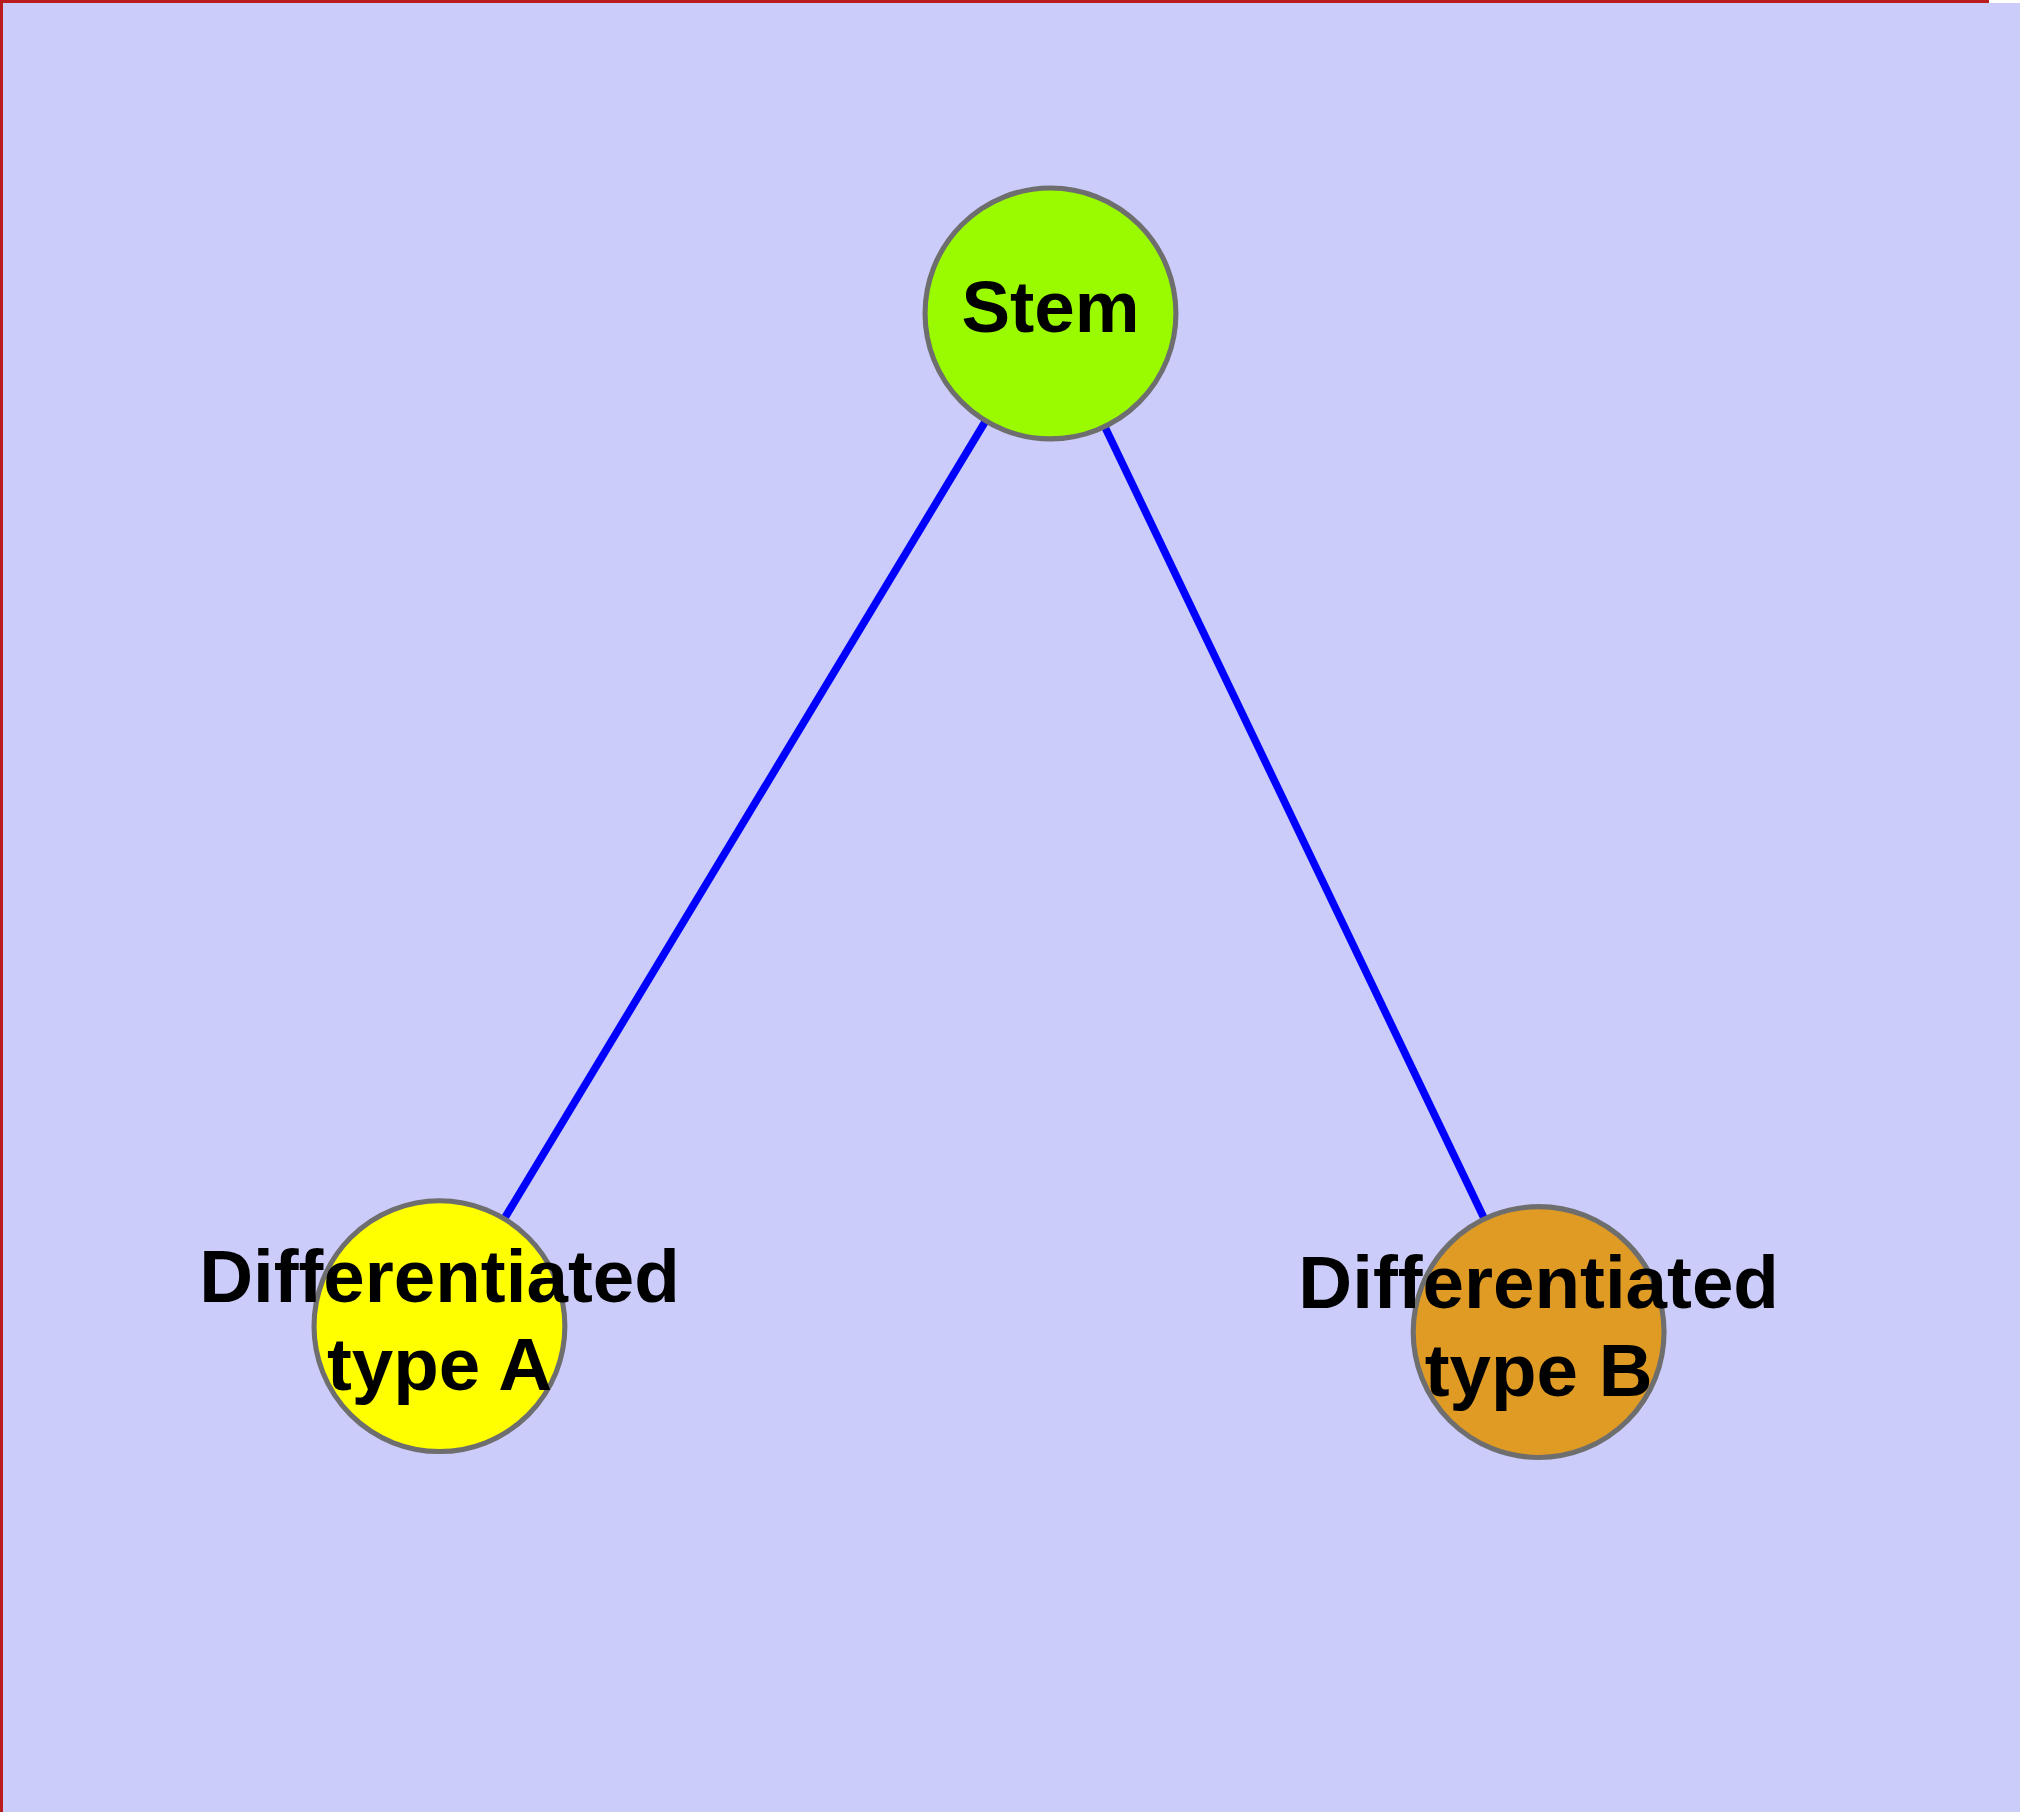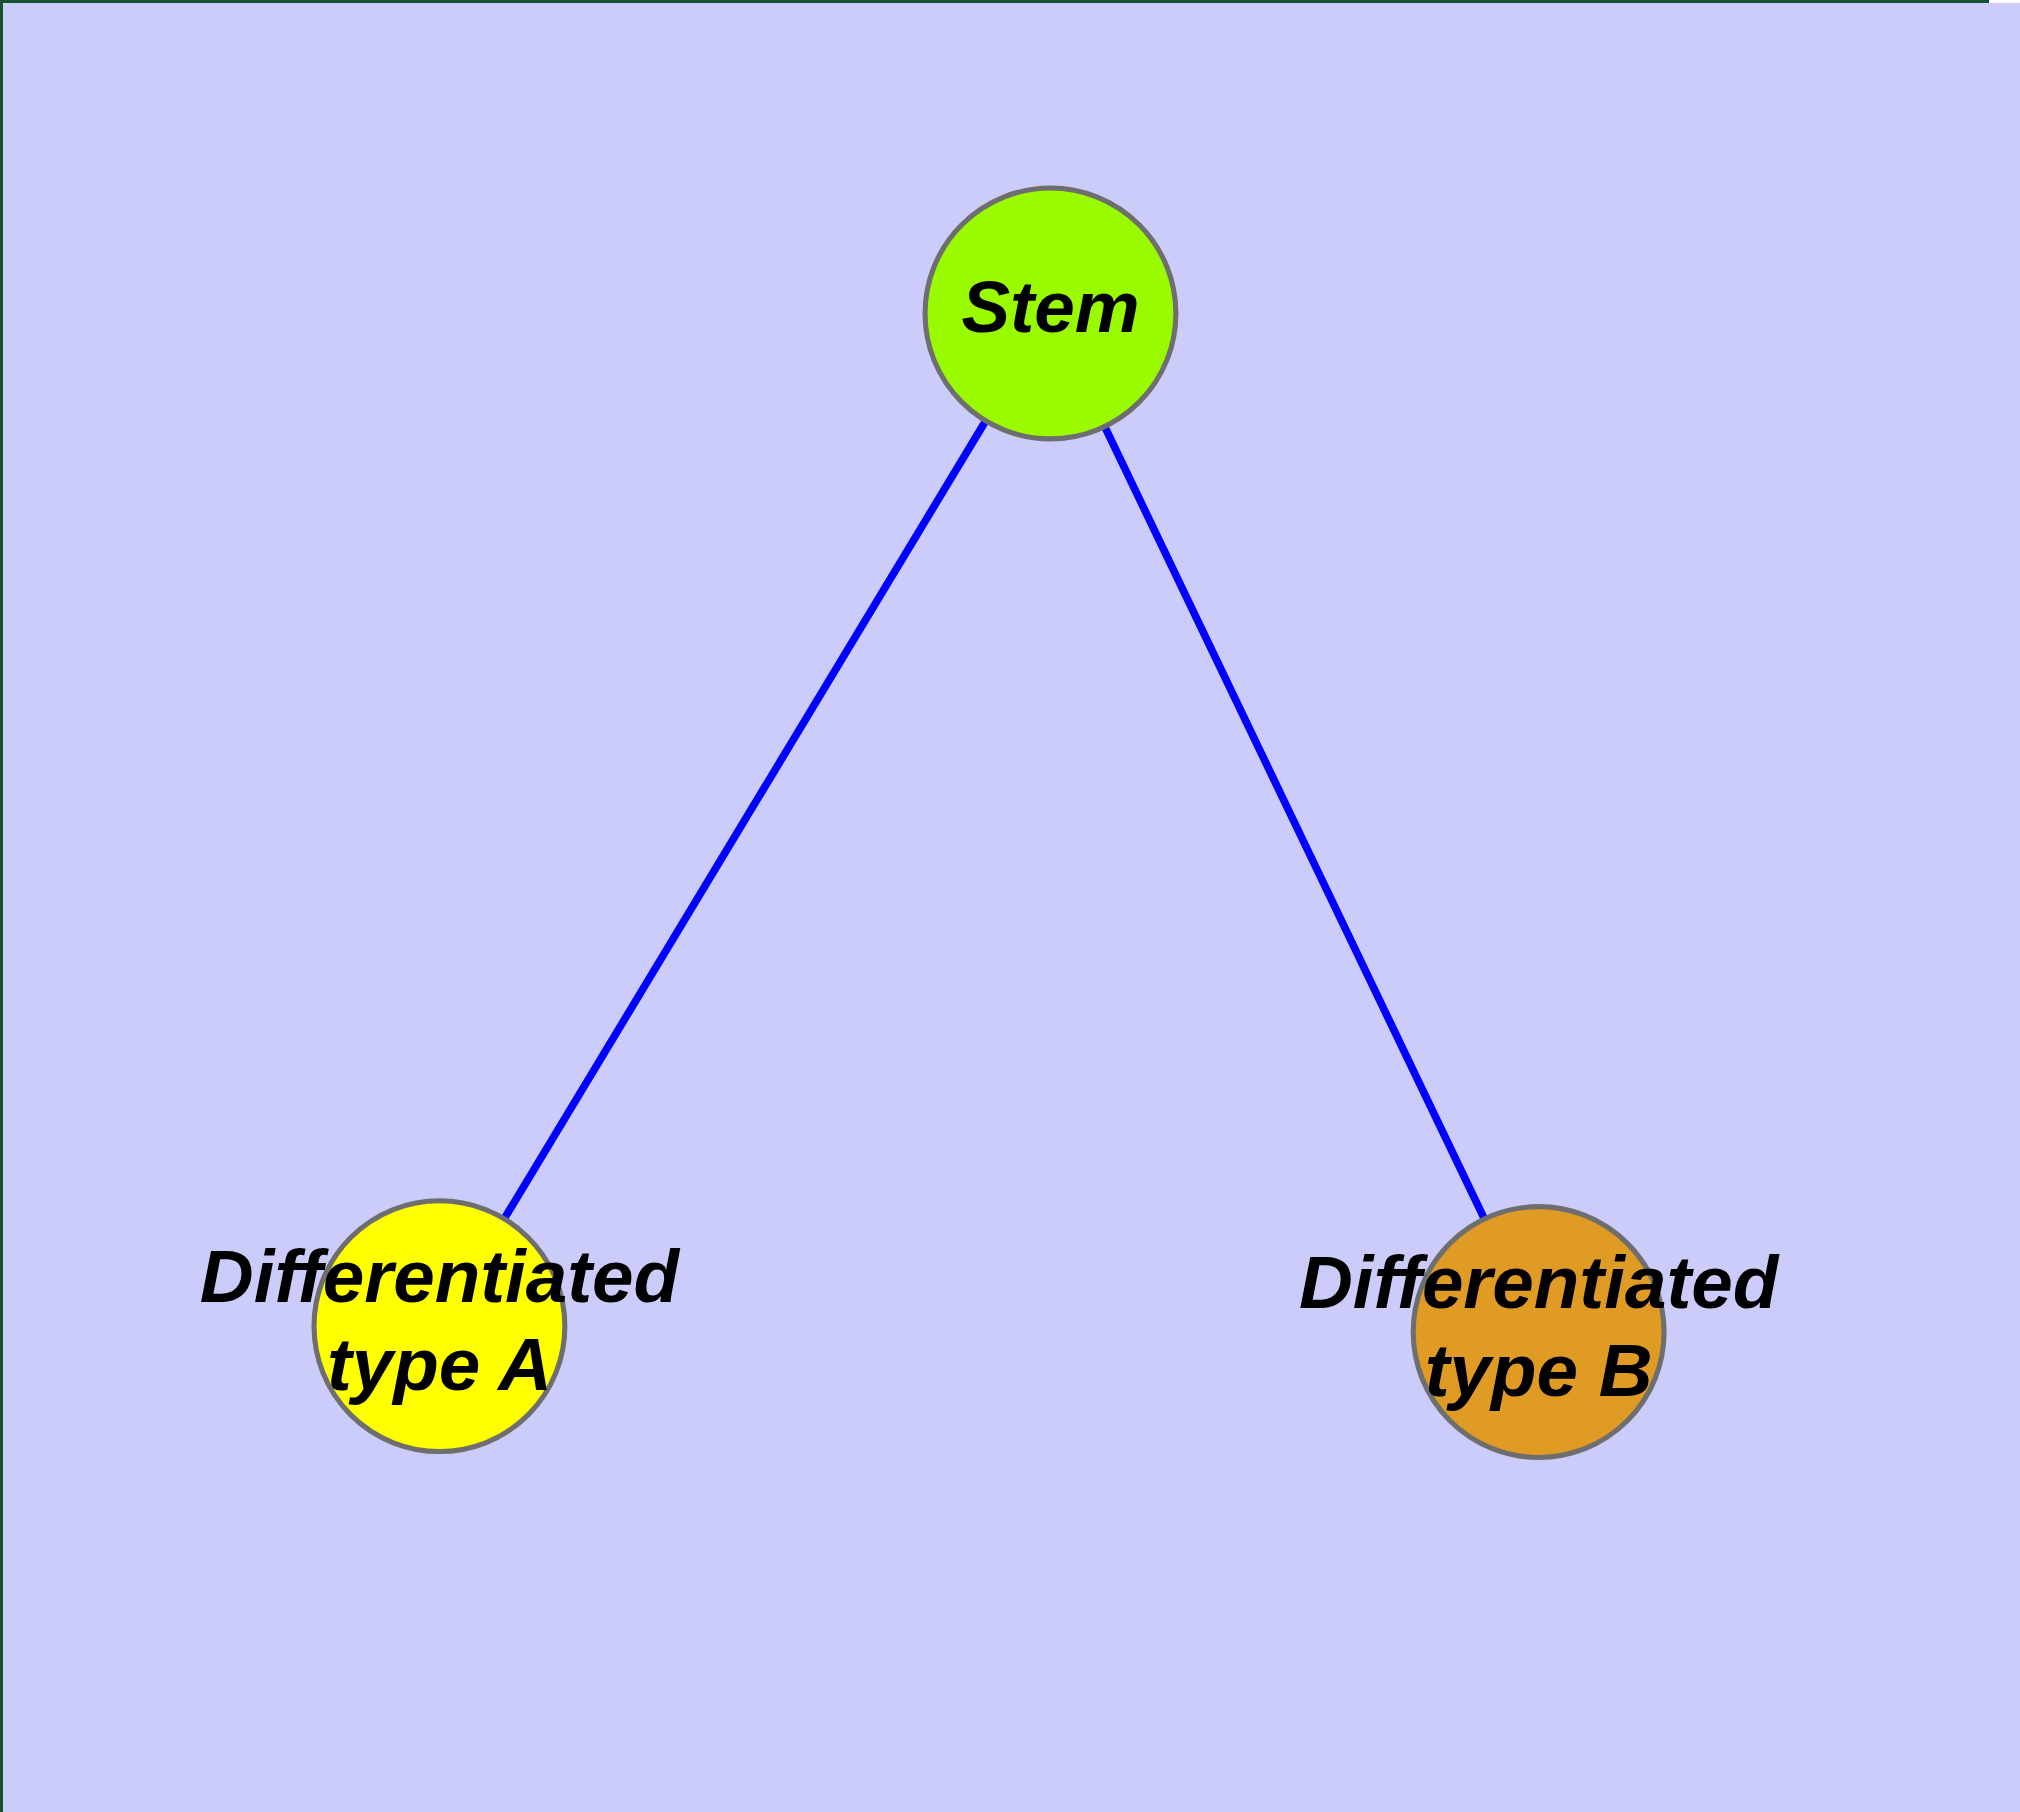--- a/index.html
+++ b/index.html
@@ -12,22 +12,21 @@
     height: 1812px;
     overflow: hidden;
     font-family: "Liberation Sans", sans-serif;
   }
   #canvas {
     position: absolute;
     left: 0;
     top: 0;
     width: 1989px;
     height: 1812px;
-    background: #14532d;
-    font-style: italic;
+    background: #b91c1c;
   }
   #plot-area {
     position: absolute;
     left: 3.4px;
     top: 3.4px;
     width: 2017px;
     height: 1809px;
     background: #ccccfa;
     overflow: hidden;
   }

